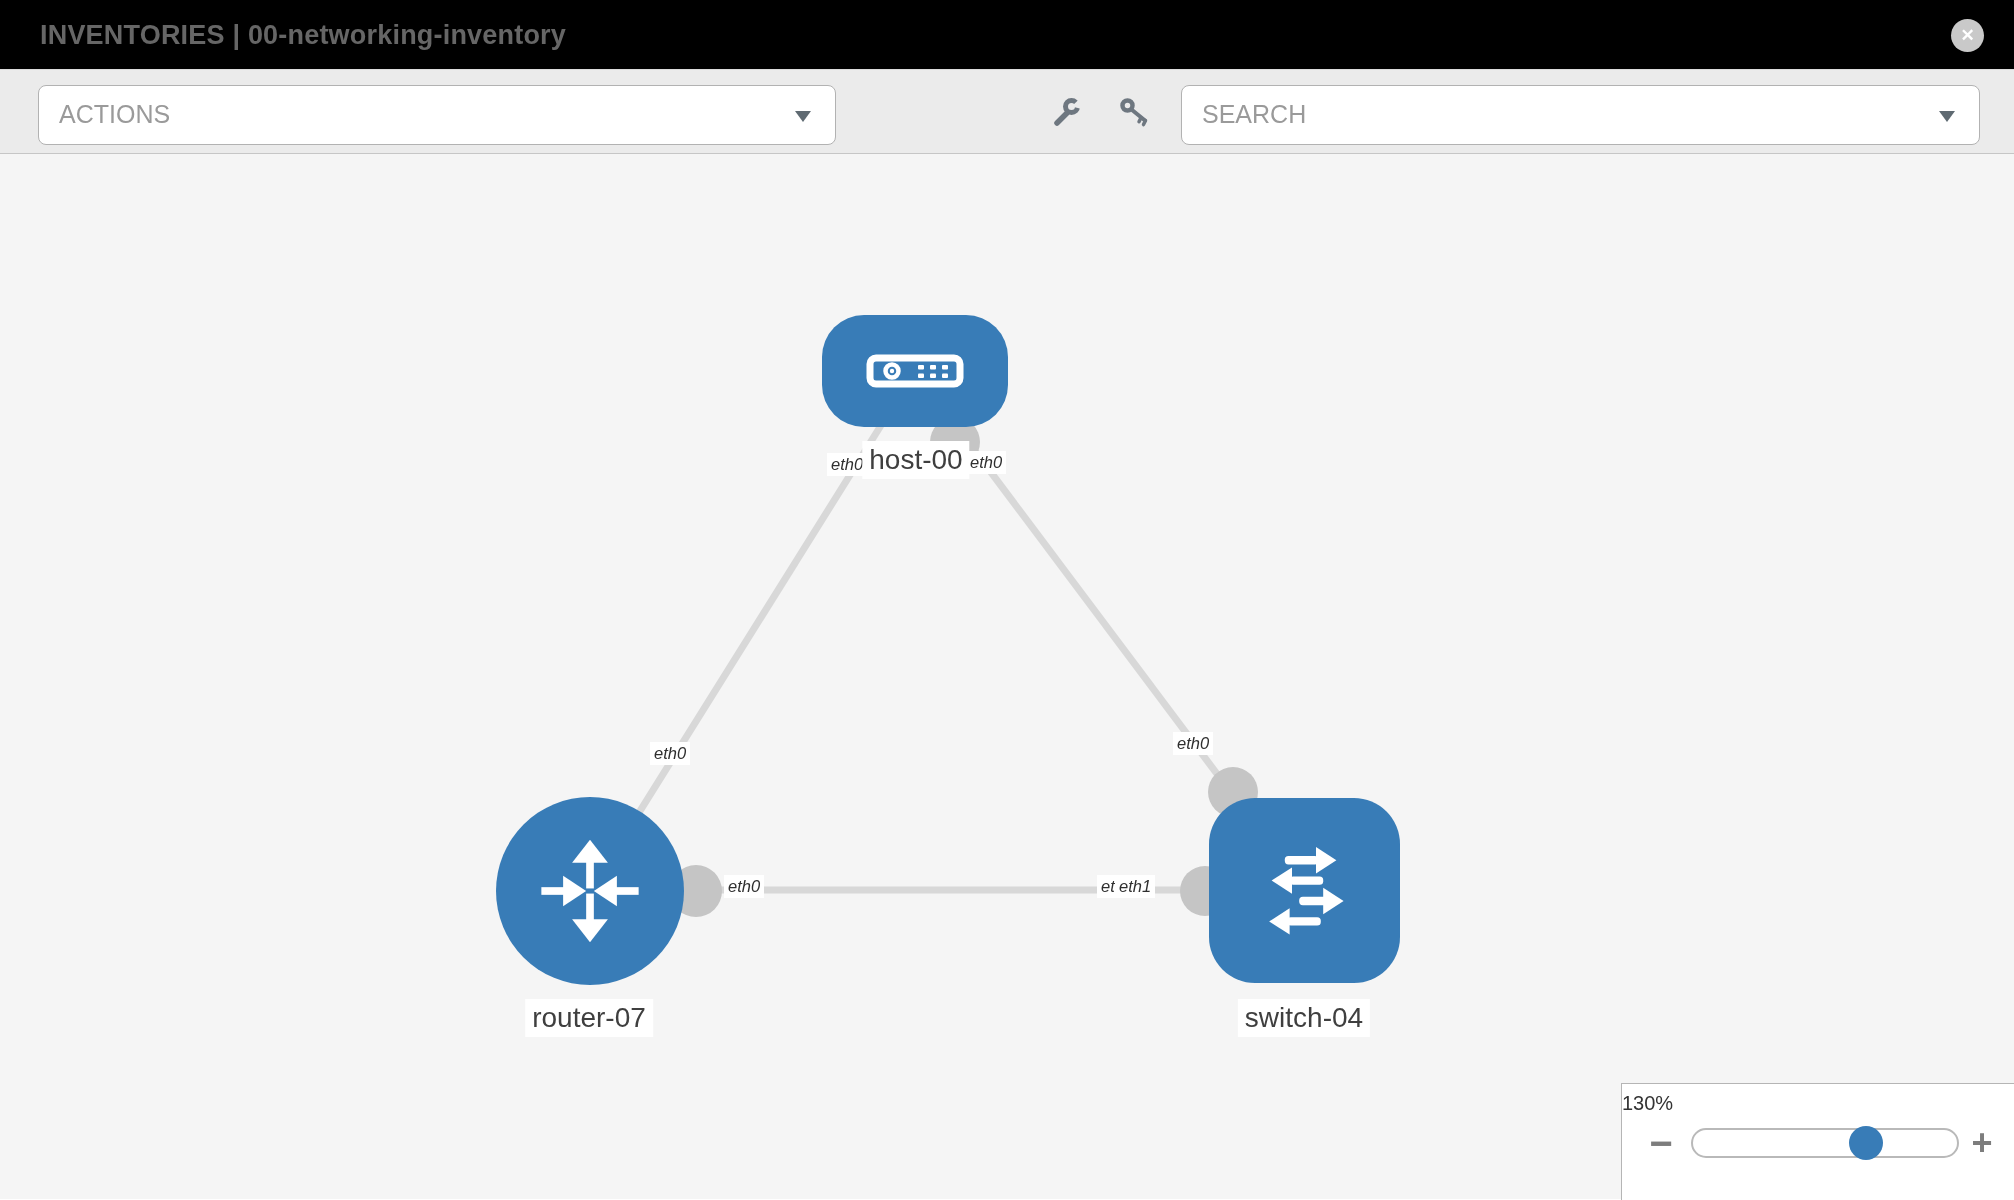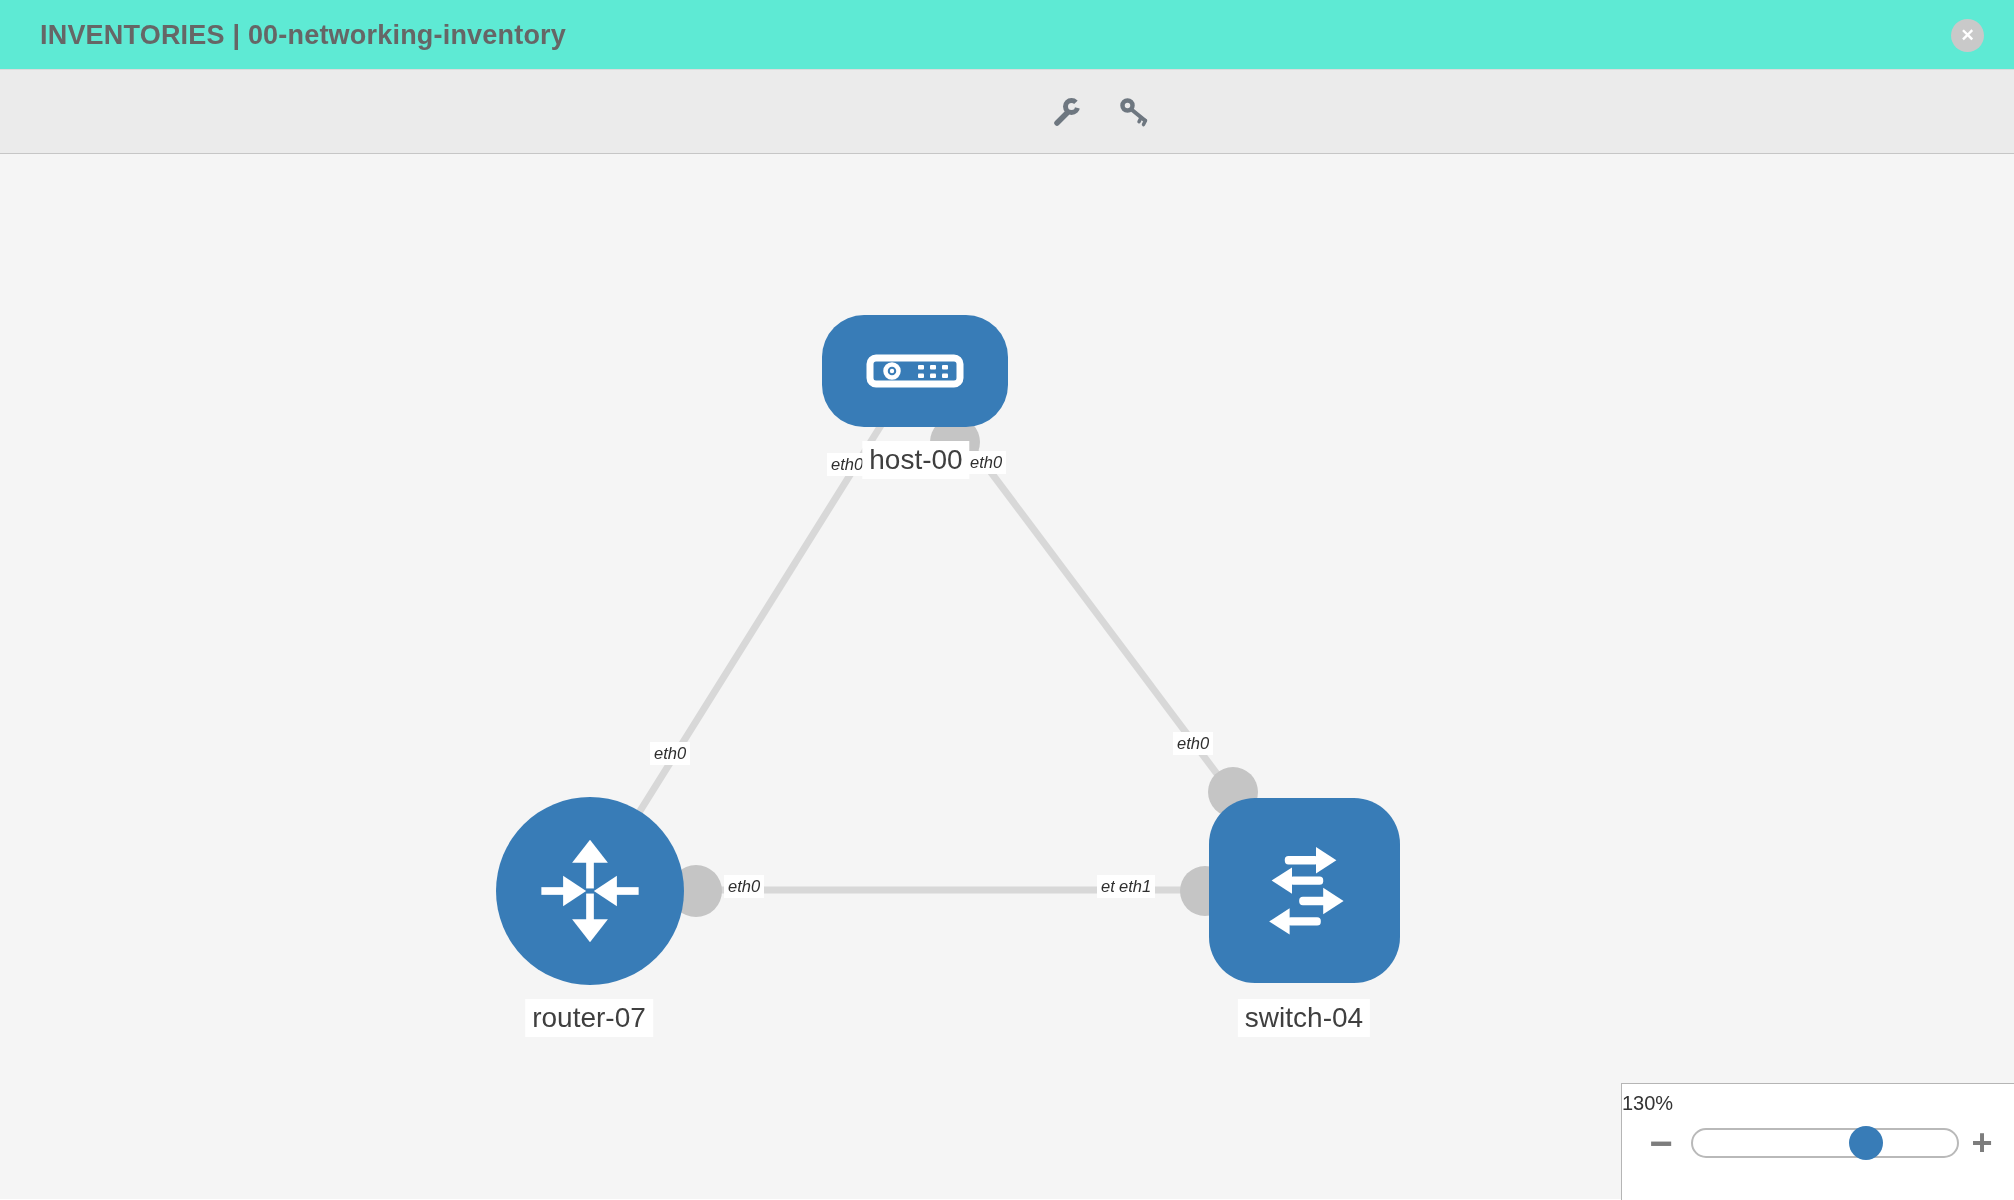--- a/index.html
+++ b/index.html
@@ -4,21 +4,21 @@
 <style>
   * { box-sizing: border-box; margin: 0; padding: 0; }
   html, body {
     width: 2014px; height: 1200px; overflow: hidden;
     font-family: "Liberation Sans", sans-serif;
     background: #ffffff;
   }
   
   .header {
     position: relative; width: 2014px; height: 70px;
-    background: #5eead4; border-bottom: 1px solid #dcdcdc;
+    background: #000000; border-bottom: 1px solid #dcdcdc;
   }
   .header-title {
     position: absolute; left: 40px; top: 0; height: 70px;
     display: flex; align-items: center;
     font-size: 27px; font-weight: 700; color: #666666; letter-spacing: 0.2px;
   }
   .close-btn {
     position: absolute; right: 30px; top: 19px; width: 33px; height: 33px;
     background: #c9c9c9; border-radius: 50%;
     display: flex; align-items: center; justify-content: center;
@@ -100,34 +100,42 @@
 
 <div class="header">
   <div class="header-title">INVENTORIES | 00-networking-inventory</div>
   <div class="close-btn">
     <span>✕</span>
   </div>
 </div>
 
 <div class="toolbar">
 
+  <div class="select-box actions-box">
+    <span class="sel-label">ACTIONS</span>
+    <span class="caret-down"></span>
+  </div>
 
   <svg class="tool-icon wrench-pos" viewBox="0 0 32 32">
     <circle cx="21.5" cy="10.5" r="6" fill="none" stroke="#6e7780" stroke-width="5"></circle>
     <polygon points="21.5,10.5 32,0.5 32,13" fill="#ebebeb"></polygon>
     <line x1="7" y1="27" x2="17" y2="17" stroke="#6e7780" stroke-width="5.5" stroke-linecap="round"></line>
   </svg>
 
   <svg class="tool-icon key-pos" viewBox="0 0 32 32">
     <circle cx="9.5" cy="9.5" r="5" fill="none" stroke="#6e7780" stroke-width="4.5"></circle>
     <line x1="13.5" y1="13.5" x2="27" y2="24.5" stroke="#6e7780" stroke-width="4" stroke-linecap="round"></line>
     <line x1="23" y1="21.7" x2="21" y2="25.8" stroke="#6e7780" stroke-width="3.5" stroke-linecap="round"></line>
     <line x1="27.5" y1="24.5" x2="25.5" y2="28.6" stroke="#6e7780" stroke-width="3.5" stroke-linecap="round"></line>
   </svg>
 
+  <div class="select-box search-box">
+    <input type="text" placeholder="SEARCH" style="">
+    <span class="caret-down"></span>
+  </div>
 </div>
 
 <div class="canvas">
 
   <svg class="topo-svg" width="2014" height="1045" viewBox="0 0 2014 1045">
 
     <line x1="915" y1="217" x2="590" y2="737" stroke="#d8d8d8" stroke-width="7"></line>
     <line x1="915" y1="217" x2="1304" y2="736" stroke="#d8d8d8" stroke-width="7"></line>
     <line x1="590" y1="736" x2="1304" y2="736" stroke="#d8d8d8" stroke-width="7"></line>
 

